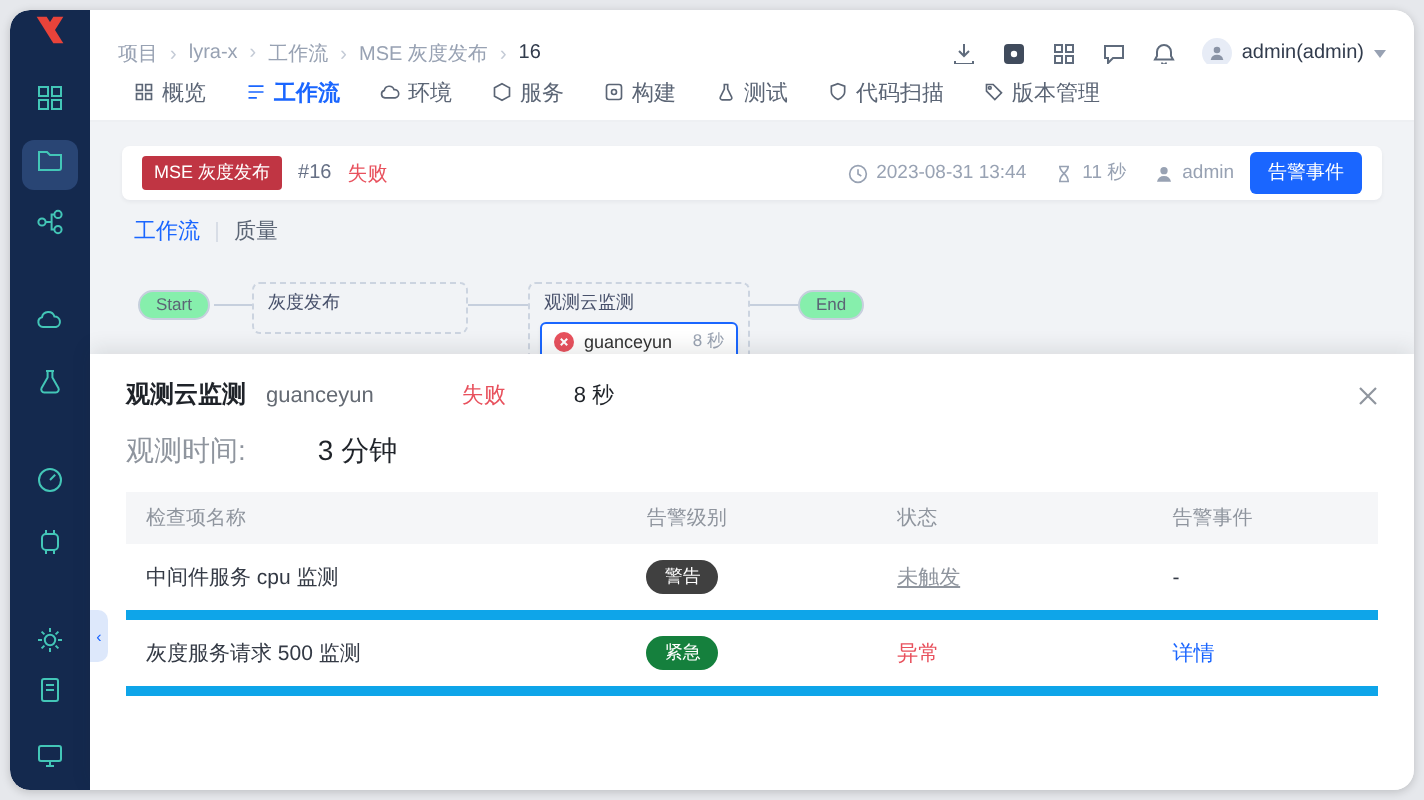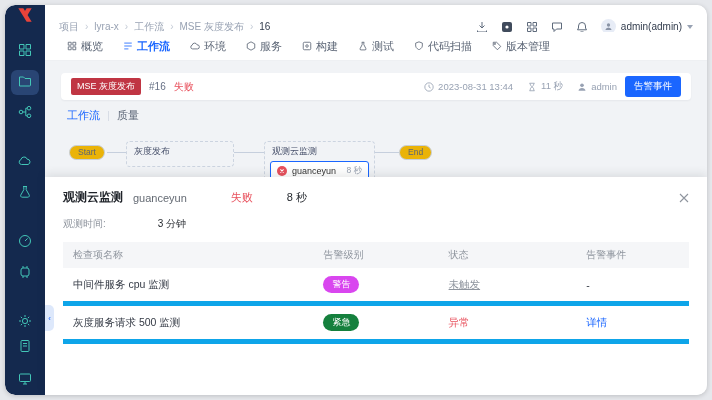--- a/index.html
+++ b/index.html
@@ -51,21 +51,21 @@
   .mitem svg { width:10px; height:10px; }
   .primarybtn { background:#1a66ff; color:#fff; border:none; border-radius:3px; font-size:9.5px; padding:4px 9px; cursor:pointer; font-family:inherit; white-space:nowrap; }
 
   .viewtabs { position:absolute; left:22px; top:47px; display:flex; align-items:center; gap:8px; font-size:11px; }
   .vtab { cursor:pointer; color:#5b6575; }
   .vtab.active { color:#1a66ff; }
   .vdivider { width:1px; height:10px; background:#d8dde6; }
 
   
   .pipeline { position:absolute; left:16px; right:16px; top:64px; height:50px; }
-  .pill { position:absolute; top:20px; height:15px; line-height:13px; padding:0 8px; border:1px solid #c6cfdd; background:#eab308; border-radius:9px; font-size:8.5px; color:#5b6575; }
+  .pill { position:absolute; top:20px; height:15px; line-height:13px; padding:0 8px; border:1px solid #c6cfdd; background:#86efac; border-radius:9px; font-size:8.5px; color:#5b6575; }
   .pill.start { left:8px; }
   .pill.end { left:338px; }
   .pline { position:absolute; top:27px; height:1px; background:#c6cfdd; }
   .l1 { left:46px; width:19px; } .l2 { left:173px; width:30px; } .l3 { left:314px; width:24px; }
   .stage { position:absolute; top:16px; width:108px; border:1px dashed #ccd4e0; border-radius:4px; padding:3px 5px 5px; }
   .s1 { left:65px; } .s2 { left:203px; width:111px; }
   .stitle { font-size:9px; color:#47506a; margin:0 0 3px 2px; }
   .jobcard { background:#fff; border:1px solid #e2e7f0; border-radius:3px; height:19px; display:flex; align-items:center; gap:5px; padding:0 6px; font-size:9px; color:#333; cursor:pointer; box-shadow:0 1px 2px rgba(16,24,40,.05); }
   .jobcard.selected { border-color:#1a66ff; }
   .jicon { width:10px; height:10px; border-radius:50%; display:flex; align-items:center; justify-content:center; flex:none; }
@@ -76,29 +76,29 @@
 
   
   .panel { position:absolute; left:0; right:0; top:116px; bottom:0; background:#fff; box-shadow:0 -3px 10px rgba(31,35,41,.10); padding:12px 18px 0; border-radius:0 0 10px 0; }
   .phead { display:flex; align-items:center; }
   .ptitle { font-size:12px; font-weight:bold; color:#1f2329; }
   .pjob { font-size:11px; color:#646a73; margin-left:10px; }
   .pstatus { font-size:11px; color:#e8515d; margin-left:44px; }
   .pdur { font-size:11px; color:#1f2329; margin-left:34px; }
   .pclose { margin-left:auto; cursor:pointer; display:flex; color:#8f959e; }
   .pclose svg { width:10px; height:10px; }
-  .obsrow { margin-top:11px; font-size:10px; }
+  .obsrow { margin-top:11px; font-size:14px; }
   .obslabel { display:inline-block; width:92px; color:#8f959e; }
   .obsval { color:#1f2329; }
   .ptable { width:100%; border-collapse:collapse; margin-top:11px; }
   .ptable th { background:#f5f6f8; font-size:10px; font-weight:normal; color:#8f959e; text-align:left; padding:6px 10px; }
   .ptable th:nth-child(1){ width:40%; } .ptable th:nth-child(2){ width:20%; } .ptable th:nth-child(3){ width:22%; } .ptable th:nth-child(4){ width:18%; }
   .ptable td { font-size:10.5px; color:#343a45; padding:8px 10px; border-bottom:5px solid #0ea5e9; }
   .badge { display:inline-block; color:#fff; font-size:9px; padding:2px 9px; border-radius:9px; }
-  .badge.warn { background:#d946ef; }
+  .badge.warn { background:#404040; }
   .badge.crit { background:#15803d;font-family:Liberation Serif, serif; }
   td.st-pending { color:#8f959e;text-decoration:underline; }
   td.st-error { color:#e8515d; }
   .link { color:#1a66ff; cursor:pointer; text-decoration:none; }
 </style>
 </head>
 <body>
 
 <div class="window">
 

